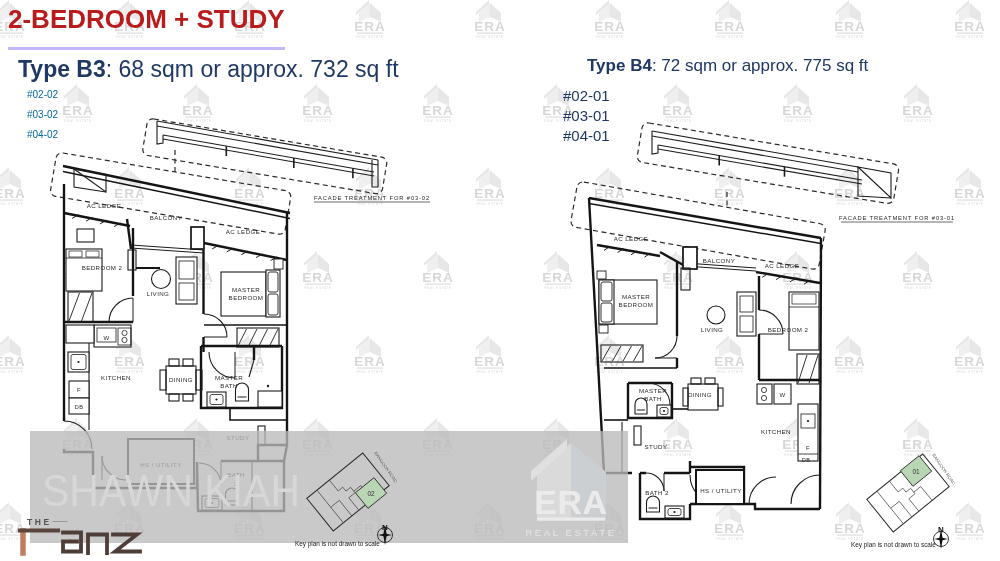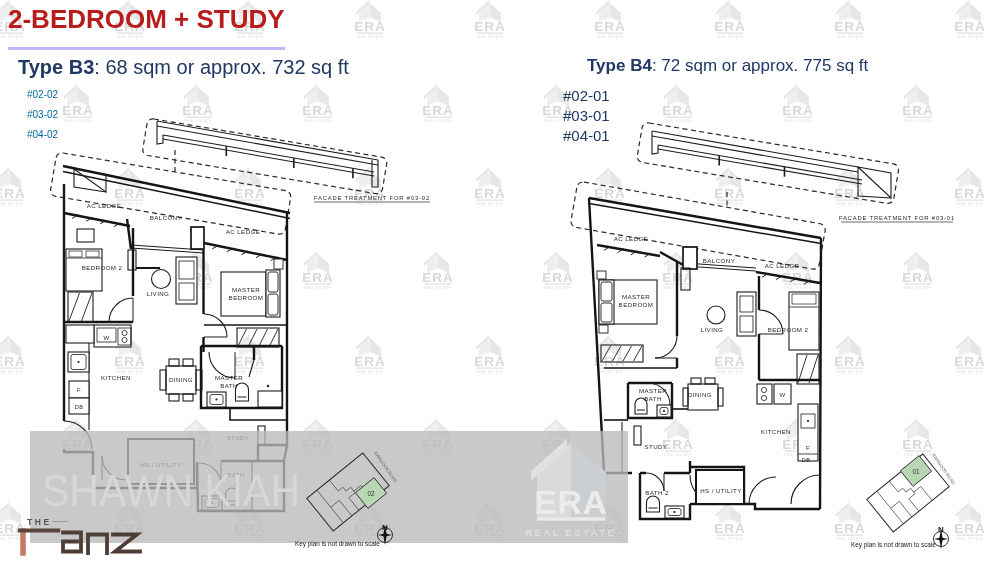--- a/index.html
+++ b/index.html
@@ -809,16 +809,16 @@
 <text x="27" y="525" font-size="8.5" letter-spacing="2.6" fill="#555" font-weight="bold">THE</text>
 <line x1="53" y1="521.5" x2="67" y2="521.5" stroke="#999" stroke-width="1"></line>
 <path d="M23,531 L23,553" stroke="#c17b60" stroke-width="5.5"></path>
 <path d="M20,530.5 L58,530.5" stroke="#5a453d" stroke-width="4.2"></path>
 <path d="M63,532.5 L81,532.5 L81,551.5 L63,551.5 L63,541.5 L77,541.5" stroke="#4f3e38" stroke-width="3.8"></path>
 <path d="M88,553 L88,534.5 L107,534.5 L107,553" stroke="#4f3e38" stroke-width="3.8"></path>
 <path d="M113,534.5 L137,534.5 L115,551.5 L140,551.5" stroke="#4f3e38" stroke-width="3.8"></path>
 </g>
 </svg>
 <div style="position:absolute;left:8px;top:9px;font-size:26px;line-height:21px;font-weight:bold;color:#b91c1c;border-bottom:3px solid #c4b5fd;padding-bottom:17px;letter-spacing:0px;">2-BEDROOM + STUDY</div>
-<div style="position:absolute;left:18px;top:56px;font-size:20px;color:#1f3864;"><b>Type B3</b>: 68 sqm or approx. 732 sq ft</div>
+<div style="position:absolute;left:18px;top:56px;font-size:23px;color:#1f3864;"><b>Type B3</b>: 68 sqm or approx. 732 sq ft</div>
 <div style="position:absolute;left:555px;top:56px;font-size:17px;color:#1f3864;margin-left:32px;"><b>Type B4</b>: 72 sqm or approx. 775 sq ft</div>
 <div style="position:absolute;left:27px;top:85px;font-size:10px;color:#0369a1;line-height:20px;">#02-02<br>#03-02<br>#04-02</div>
 <div style="position:absolute;left:563px;top:86px;font-size:15px;color:#1f3864;line-height:20px;">#02-01<br>#03-01<br>#04-01</div>
 </div>
 </body></html>

